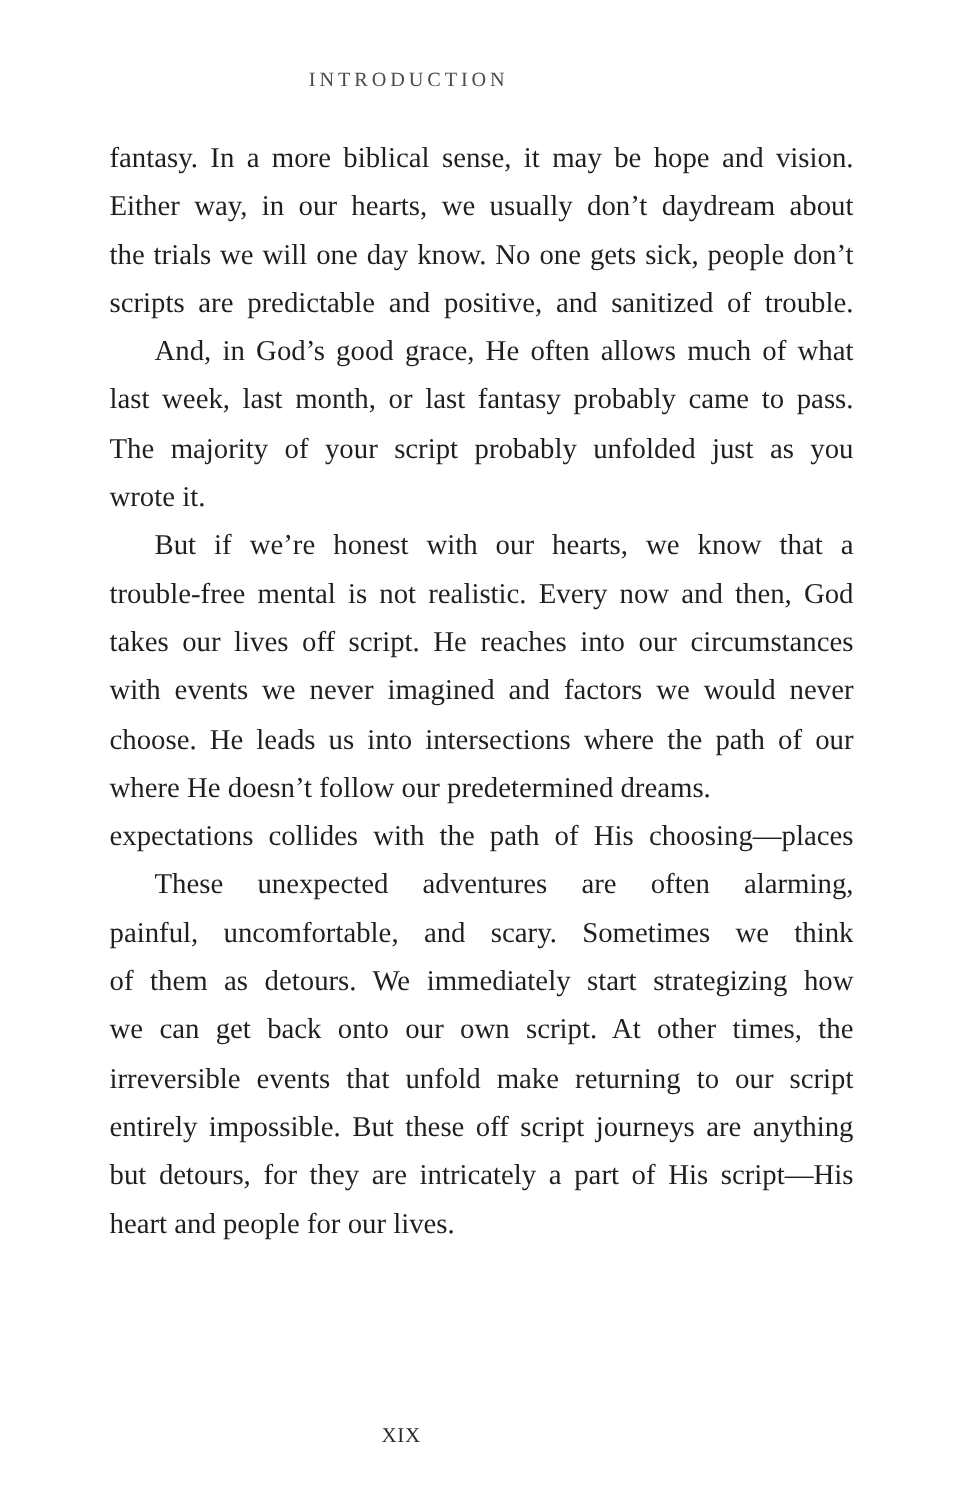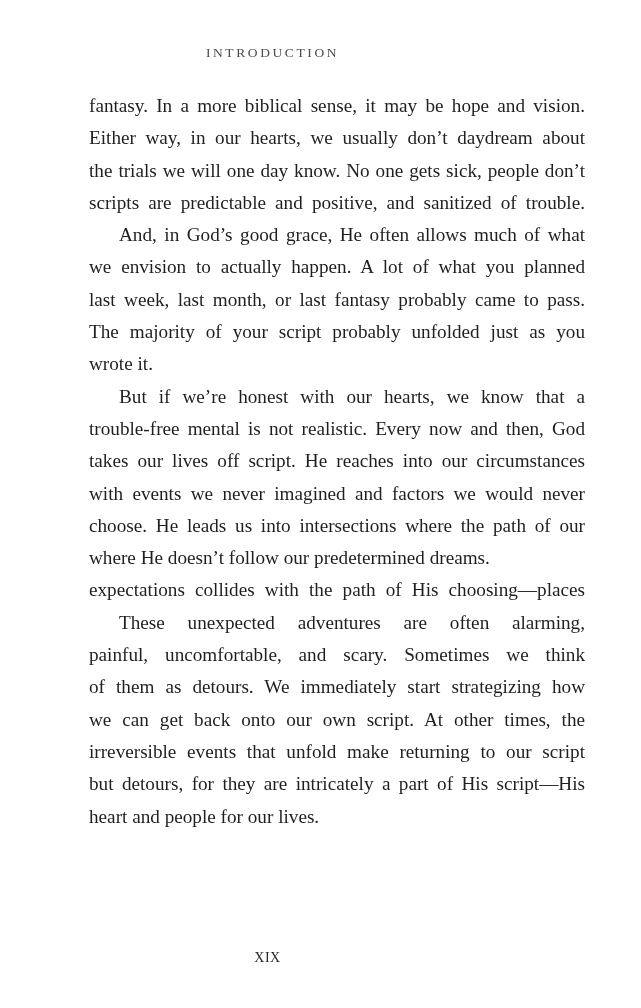--- a/index.html
+++ b/index.html
@@ -25,21 +25,20 @@
       letter-spacing: 2.6px;
       color: #4a4a4a;
       font-weight: normal;
       margin-left: 12px;
     }
     .text-block {
       position: absolute;
       top: 90px;
       left: 73px;
       width: 496px;
-      margin-left: 16px;
     }
     .line {
       display: block;
       height: 32.3px;
       line-height: 32.3px;
       font-size: 19.2px;
       text-align: justify;
       text-align-last: justify;
       white-space: nowrap;
       overflow: visible;
@@ -70,21 +69,20 @@
 
   <div>
     <span class="line">fantasy. In a more biblical sense, it may be hope and vision.</span>
     <span class="line">Either way, in our hearts, we usually don’t daydream about</span>
     <span class="line">the trials we will one day know. No one gets sick, people don’t</span>
     <span class="line">scripts are predictable and positive, and sanitized of trouble.</span>
   </div>
 
   <div>
     <span class="line indent">And, in God’s good grace, He often allows much of what</span>
-    <span class="line">we envision to actually happen. A lot of what you planned</span>
     <span class="line">last week, last month, or last fantasy probably came to pass.</span>
     <span class="line">The majority of your script probably unfolded just as you</span>
     <span class="line last">wrote it.</span>
   </div>
 
   <div>
     <span class="line indent">But if we’re honest with our hearts, we know that a</span>
     <span class="line">trouble-free mental is not realistic. Every now and then, God</span>
     <span class="line">takes our lives off script. He reaches into our circumstances</span>
     <span class="line">with events we never imagined and factors we would never</span>
@@ -92,18 +90,19 @@
     <span class="line last">where He doesn’t follow our predetermined dreams.</span>
     <span class="line">expectations collides with the path of His choosing—places</span>
   </div>
 
   <div>
     <span class="line indent">These unexpected adventures are often alarming,</span>
     <span class="line">painful, uncomfortable, and scary. Sometimes we think</span>
     <span class="line">of them as detours. We immediately start strategizing how</span>
     <span class="line">we can get back onto our own script. At other times, the</span>
     <span class="line">irreversible events that unfold make returning to our script</span>
+    <span class="line">entirely impossible. But these off script journeys are anything</span>
     <span class="line">but detours, for they are intricately a part of His script—His</span>
     <span class="line last">heart and people for our lives.</span>
   </div>
 </div>
 
 <div class="folio">XIX</div>
 
 </body></html>

